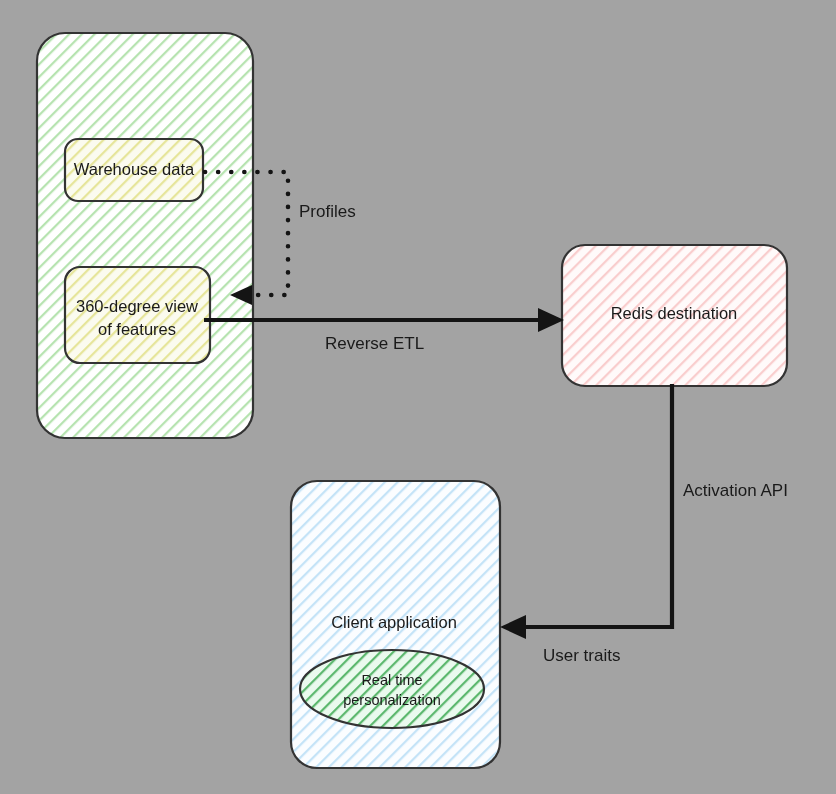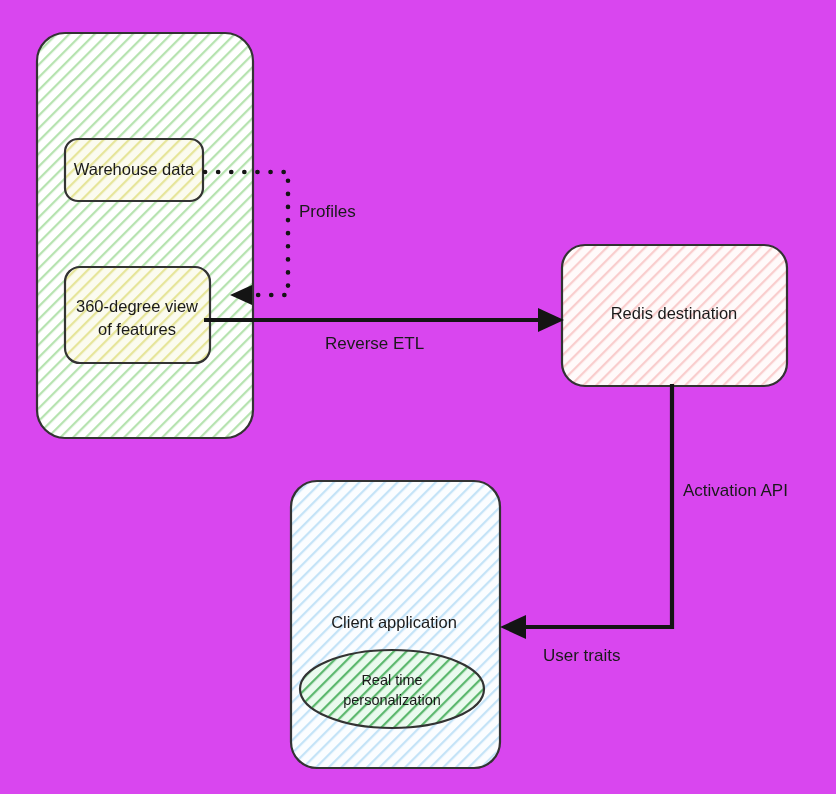--- a/index.html
+++ b/index.html
@@ -7,21 +7,21 @@
     padding: 0;
     background: #ffffff;
   }
   body {
     font-family: "Liberation Sans", sans-serif;
   }
   #diagram-root {
     position: relative;
     width: 836px;
     height: 794px;
-    background: #d946ef;
+    background: #a3a3a3;
     overflow: hidden;
   }
   #diagram-svg {
     position: absolute;
     top: 0;
     left: 0;
     width: 836px;
     height: 794px;
   }
   .node-label {

